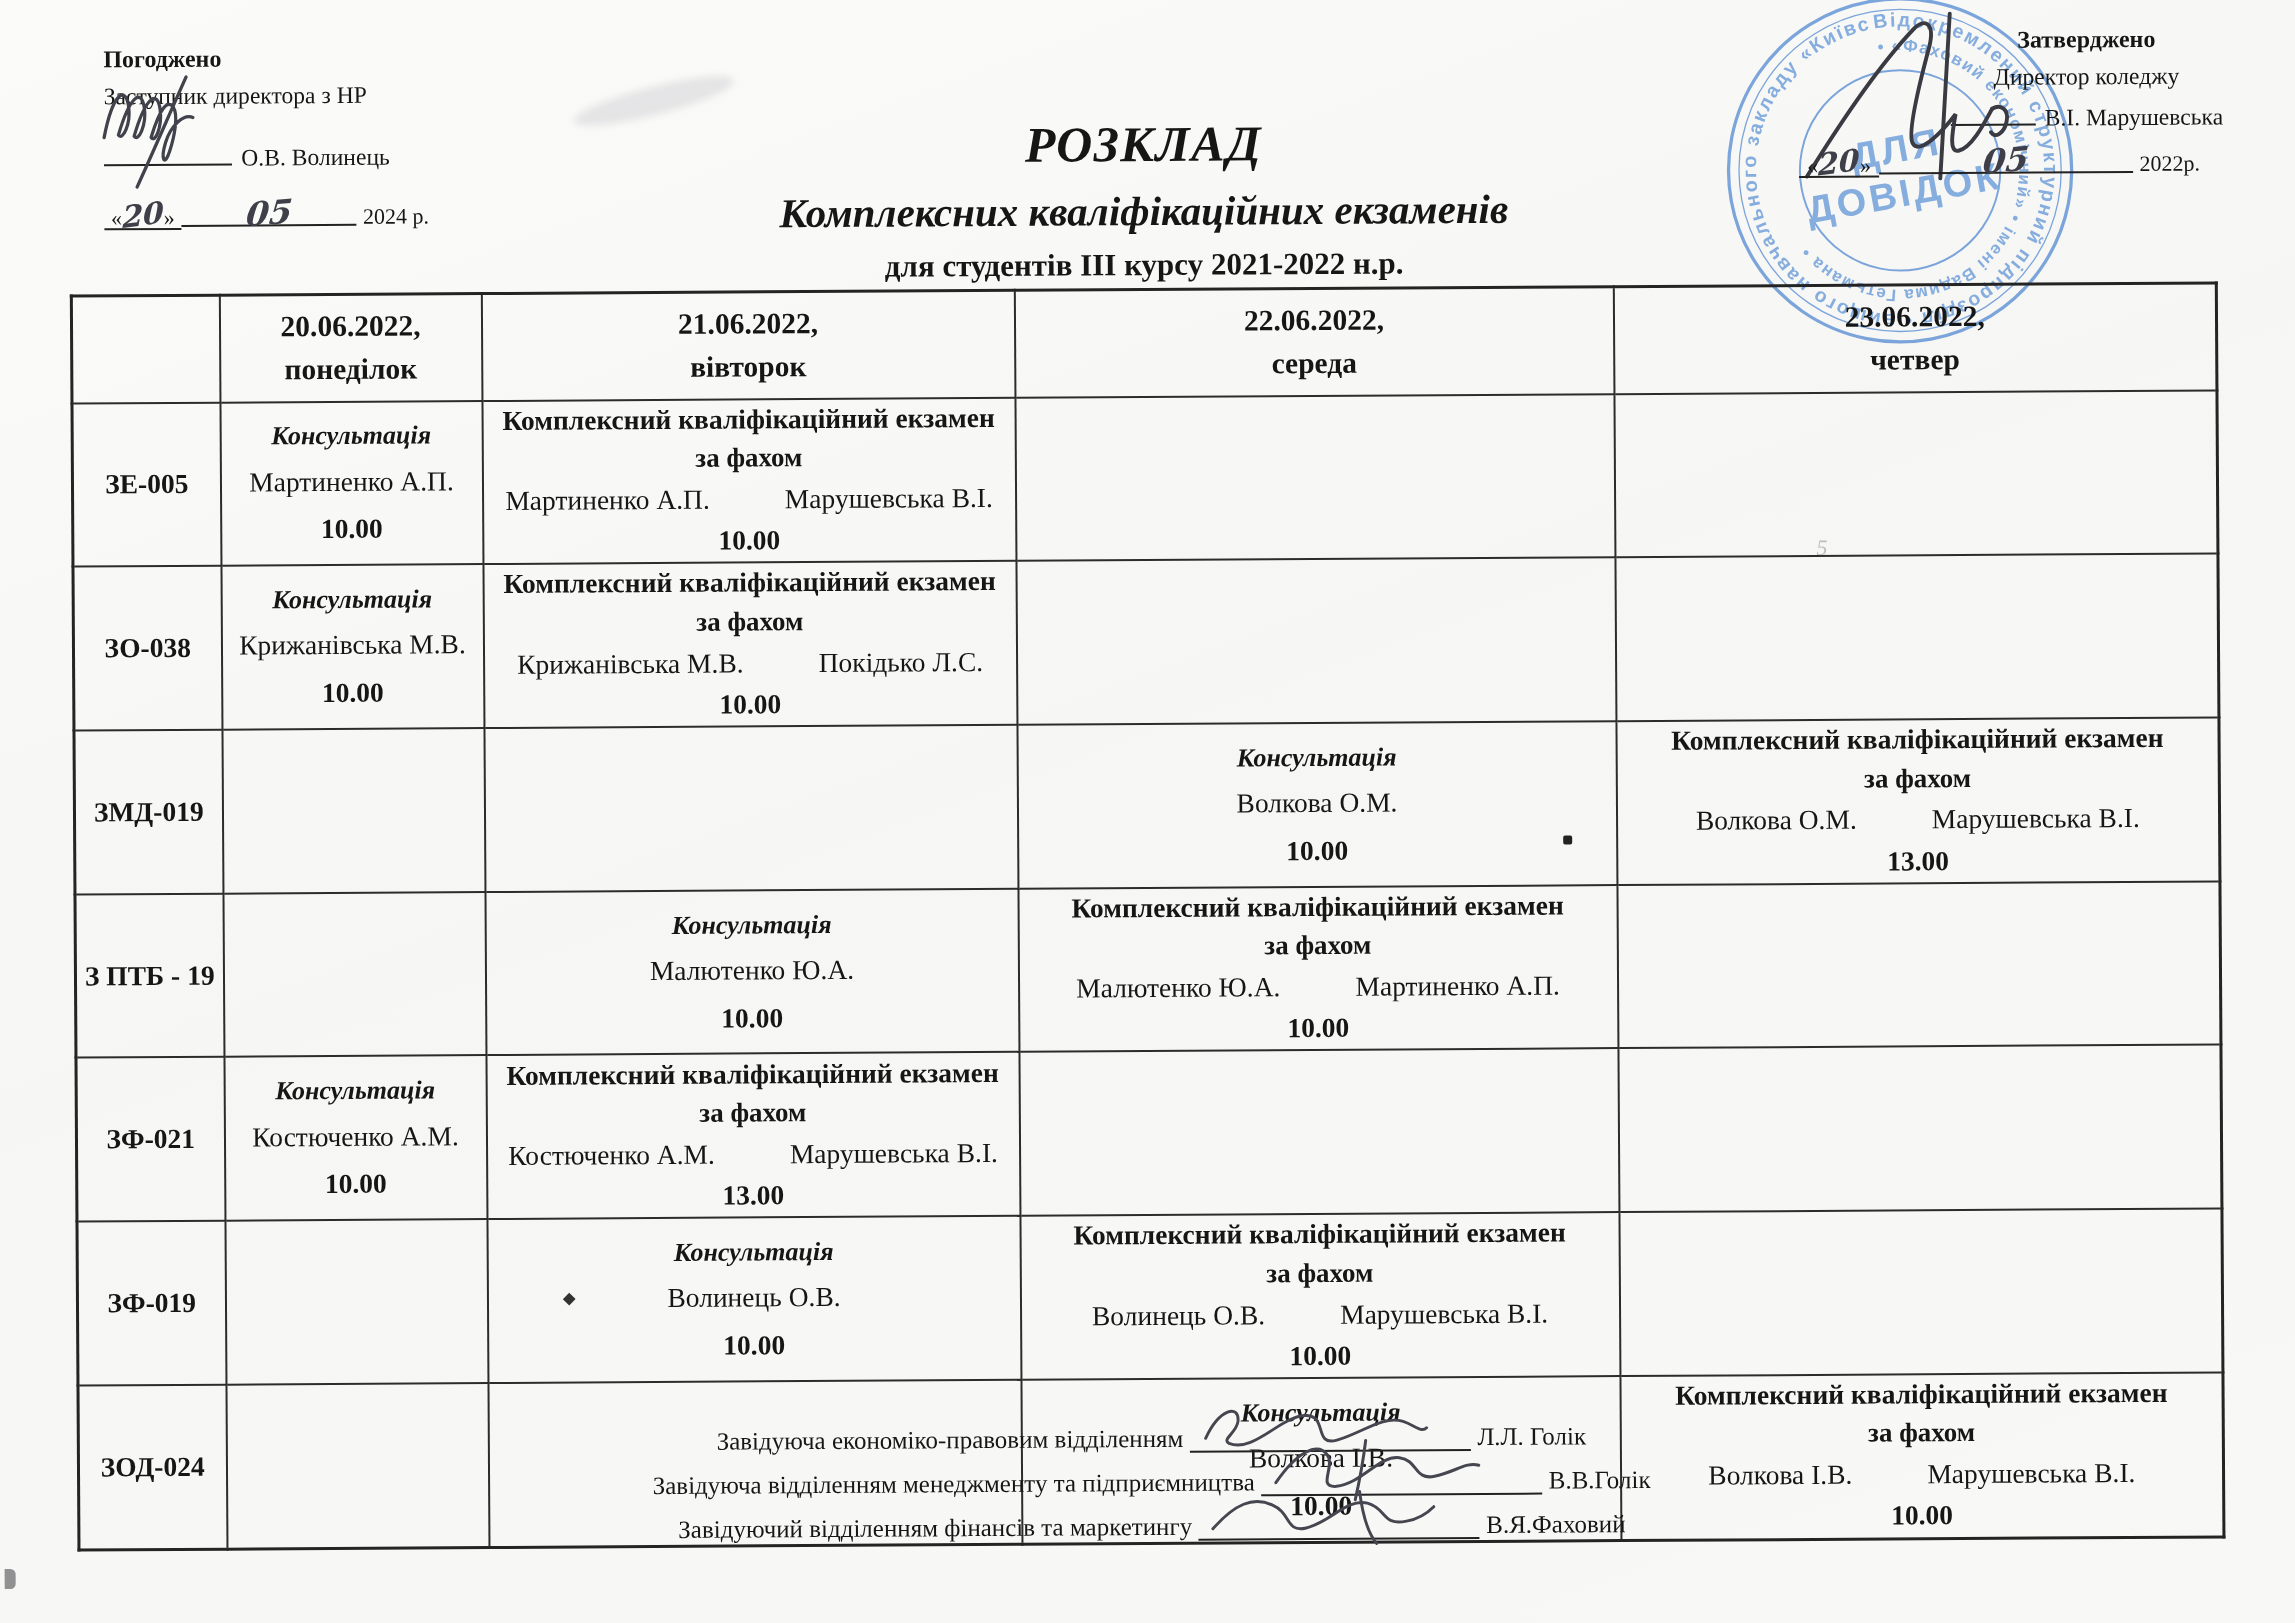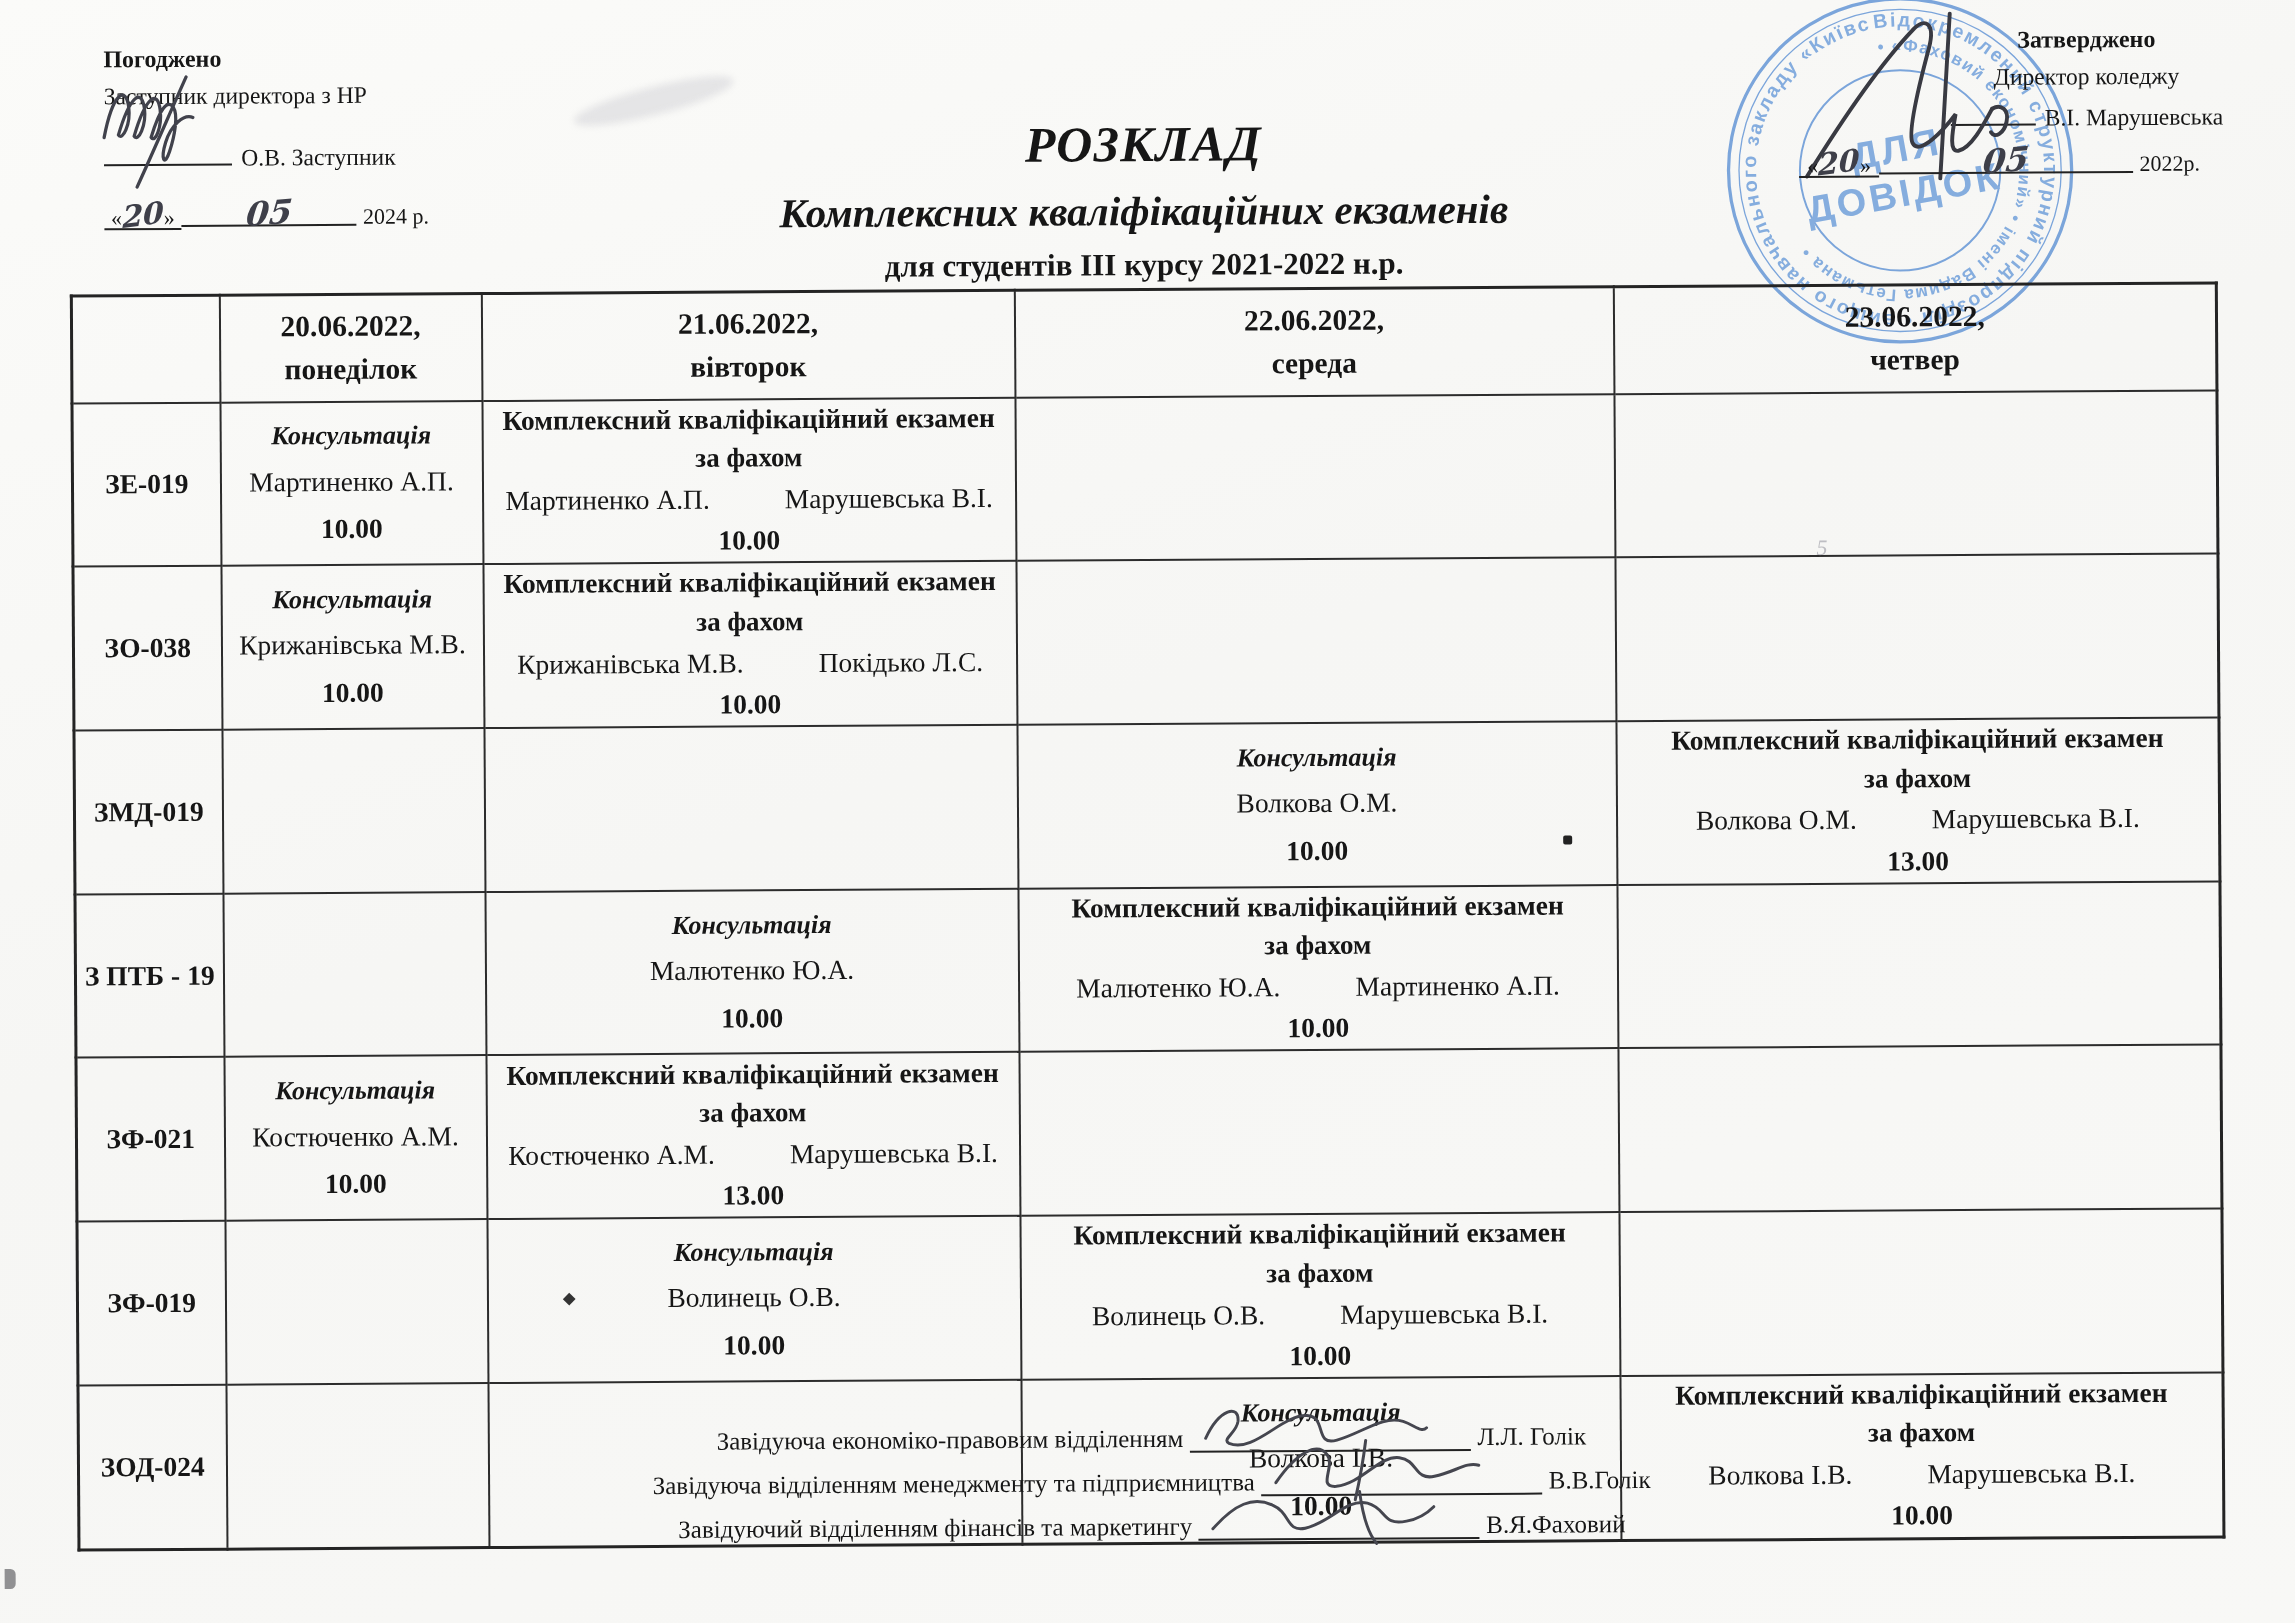--- a/index.html
+++ b/index.html
@@ -90,21 +90,21 @@
 </head>
 <body>
 
 <div class="sheet">
 <div class="tilt">
 
   <div class="approve approve-left">
     <div class="ap-head">Погоджено</div>
     <div class="ap-role">Заступник директора з НР</div>
     <div class="sig-row">
-      <span class="ap-underline" style="width:128px"></span><span class="ap-name">О.В. Заступник</span>
+      <span class="ap-underline" style="width:128px"></span><span class="ap-name">О.В. Волинець</span>
     </div>
     <div class="date-line">
       <span class="useg" style="width:77px"><span>«</span><span class="hand">20</span><span>»</span></span><span class="useg" style="width:175px"><span class="hand m">05</span></span><span class="yr">2024 р.</span>
     </div>
   </div>
 
   <svg class="sig sig-left-svg" width="170" height="118" viewBox="0 0 260 180">
     <path d="M8 98 C 22 28 42 18 46 52 C 49 78 36 104 30 94 C 48 34 66 22 70 54 C 73 80 60 106 54 96 C 72 36 90 24 94 56 C 97 82 86 108 80 98 C 94 52 106 40 114 52 C 122 64 116 96 108 120 C 100 144 94 132 102 106 C 110 80 130 62 144 68"></path>
     <path d="M134 6 C 112 54 84 118 58 174"></path>
   </svg>
@@ -179,21 +179,21 @@
             <th>
               <div class="hwrap">
                 <div class="hdate">23.06.2022,</div>
                 <div class="hday">четвер</div>
               </div>
             </th>
           </tr>
     </thead>
     <tbody>
           <tr>
-            <th class="grp">ЗЕ-019</th>
+            <th class="grp">ЗЕ-005</th>
             <td class="cell">
               <div class="consult-title">Консультація</div>
               <div class="person">Мартиненко А.П.</div>
               <div class="time">10.00</div>
             </td>
             <td class="cell">
               <div class="exam-title">Комплексний кваліфікаційний екзамен</div>
               <div class="exam-sub">за фахом</div>
               <div class="examiners">
                 <span>Мартиненко А.П.</span>

